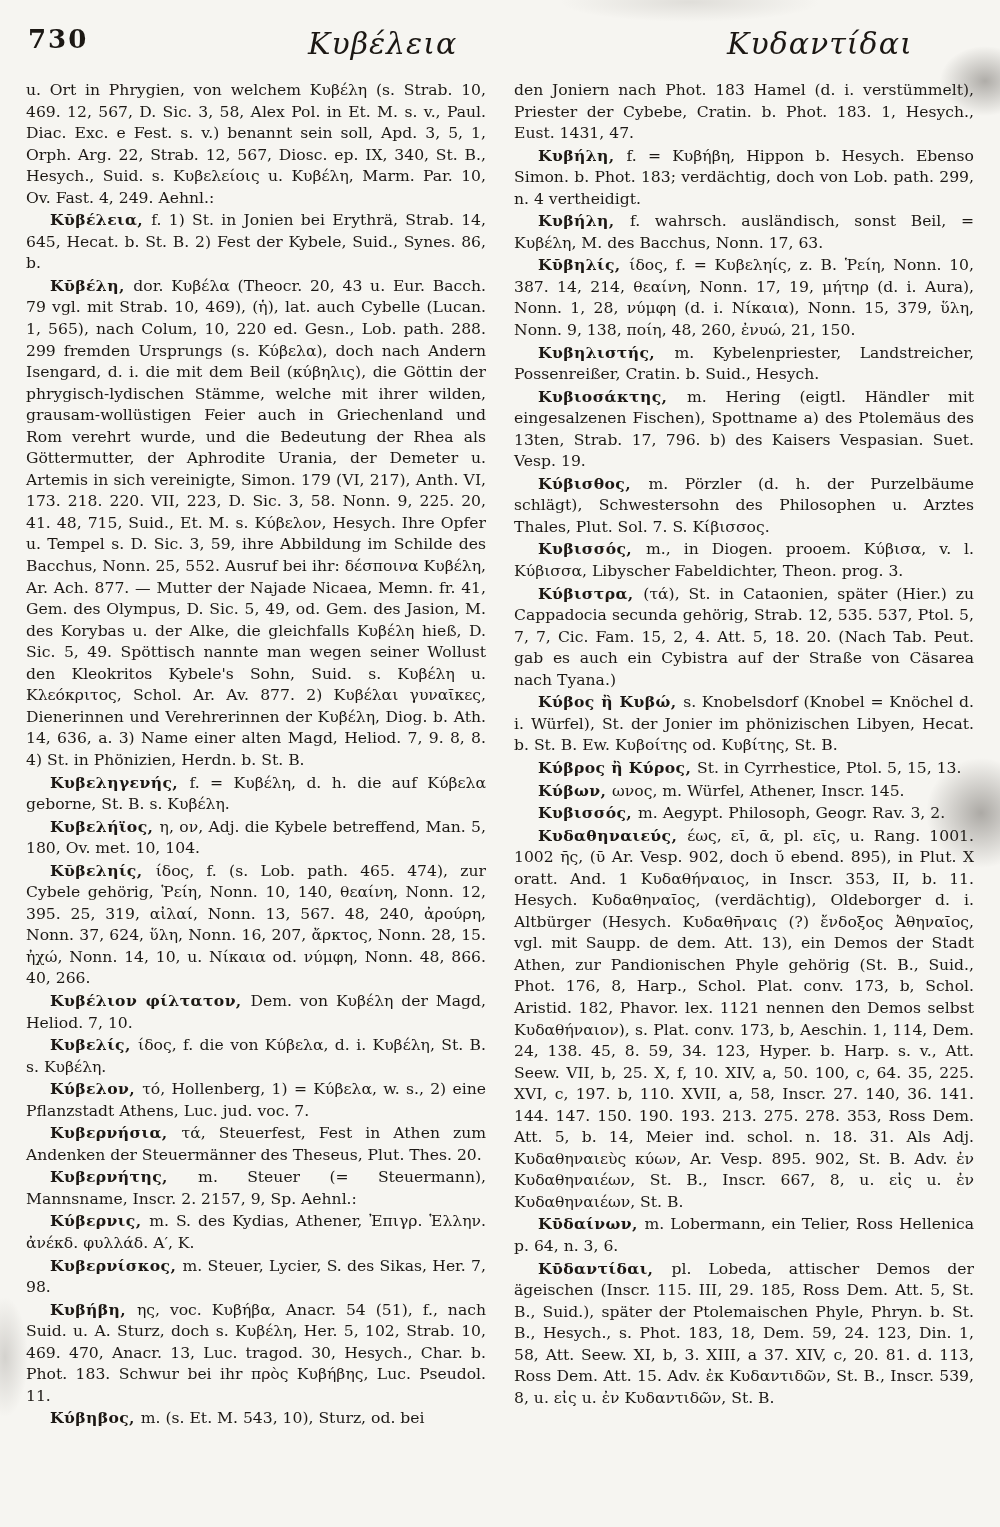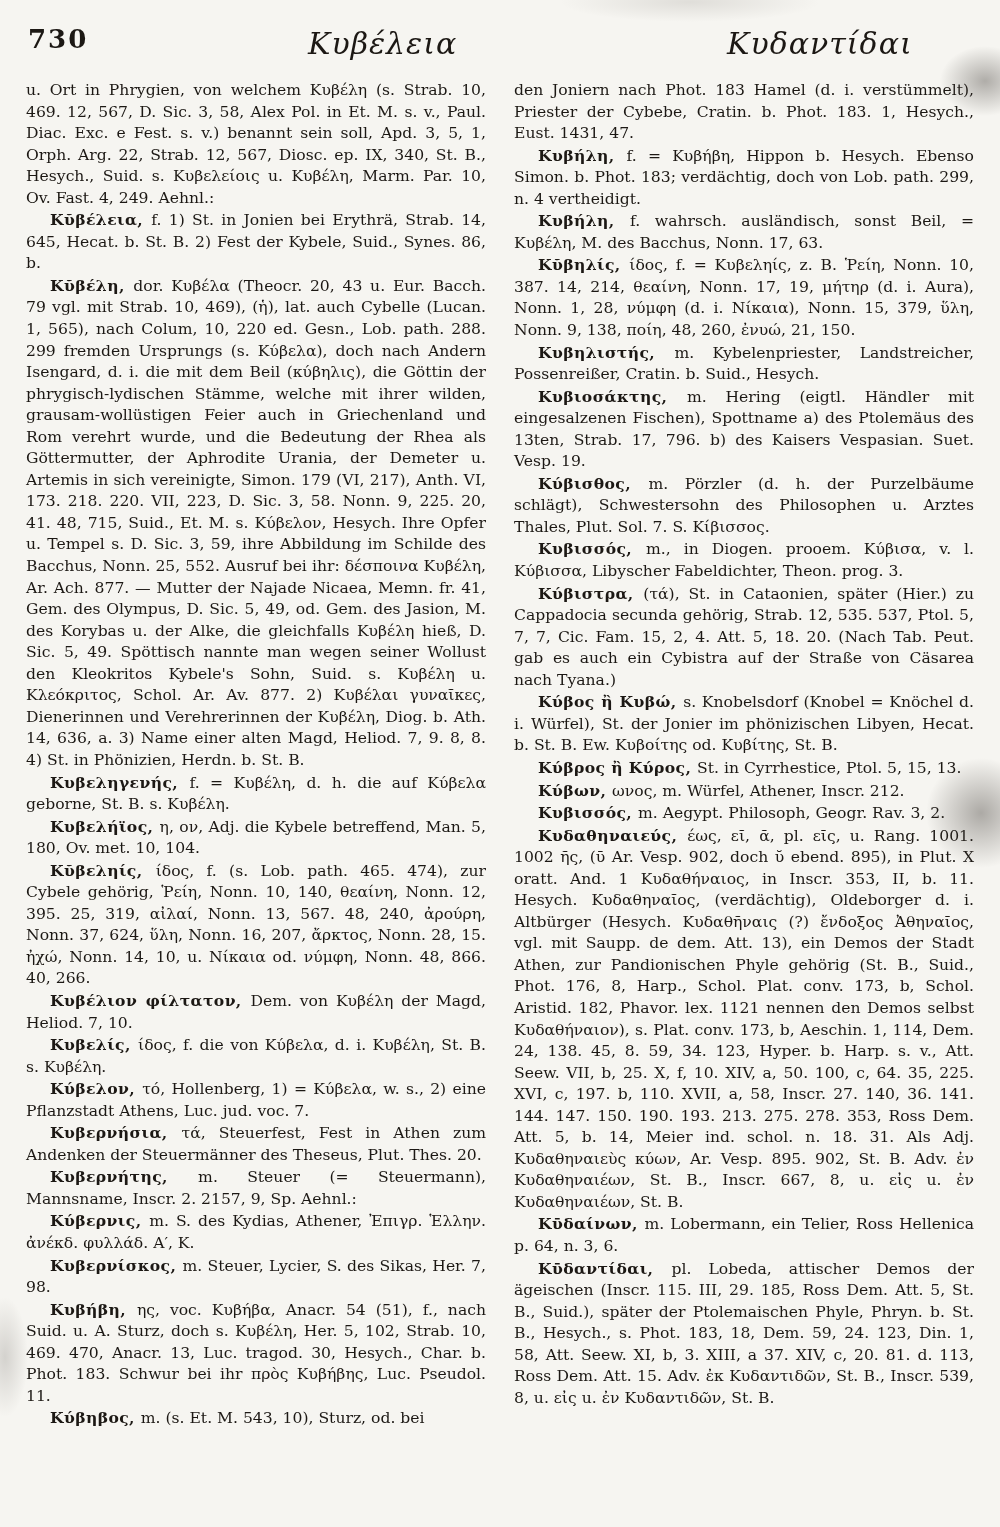--- a/index.html
+++ b/index.html
@@ -112,20 +112,20 @@
         <p class="entry"><span class="headword">Κυβήλη, </span><span>f. = Κυβήβη, Hippon b. Hesych. Ebenso Simon. b. Phot. 183; verdächtig, doch von Lob. path. 299, n. 4 vertheidigt.</span></p>
         <p class="entry"><span class="headword">Κυβήλη, </span><span>f. wahrsch. ausländisch, sonst Beil, = Κυβέλη, M. des Bacchus, Nonn. 17, 63.</span></p>
         <p class="entry"><span class="headword">Κῠβηλίς, </span><span>ίδος, f. = Κυβεληίς, z. B. Ῥείη, Nonn. 10, 387. 14, 214, θεαίνη, Nonn. 17, 19, μήτηρ (d. i. Aura), Nonn. 1, 28, νύμφη (d. i. Νίκαια), Nonn. 15, 379, ὕλη, Nonn. 9, 138, ποίη, 48, 260, ἐνυώ, 21, 150.</span></p>
         <p class="entry"><span class="headword">Κυβηλιστής, </span><span>m. Kybelenpriester, Landstreicher, Possenreißer, Cratin. b. Suid., Hesych.</span></p>
         <p class="entry"><span class="headword">Κυβιοσάκτης, </span><span>m. Hering (eigtl. Händler mit eingesalzenen Fischen), Spottname a) des Ptolemäus des 13ten, Strab. 17, 796. b) des Kaisers Vespasian. Suet. Vesp. 19.</span></p>
         <p class="entry"><span class="headword">Κύβισθος, </span><span>m. Pörzler (d. h. der Purzelbäume schlägt), Schwestersohn des Philosophen u. Arztes Thales, Plut. Sol. 7. S. Κίβισσος.</span></p>
         <p class="entry"><span class="headword">Κυβισσός, </span><span>m., in Diogen. prooem. Κύβισα, v. l. Κύβισσα, Libyscher Fabeldichter, Theon. prog. 3.</span></p>
         <p class="entry"><span class="headword">Κύβιστρα, </span><span>(τά), St. in Cataonien, später (Hier.) zu Cappadocia secunda gehörig, Strab. 12, 535. 537, Ptol. 5, 7, 7, Cic. Fam. 15, 2, 4. Att. 5, 18. 20. (Nach Tab. Peut. gab es auch ein Cybistra auf der Straße von Cäsarea nach Tyana.)</span></p>
         <p class="entry"><span class="headword">Κύβος ἢ Κυβώ, </span><span>s. Knobelsdorf (Knobel = Knöchel d. i. Würfel), St. der Jonier im phönizischen Libyen, Hecat. b. St. B. Ew. Κυβοίτης od. Κυβίτης, St. B.</span></p>
         <p class="entry"><span class="headword">Κύβρος ἢ Κύρος, </span><span>St. in Cyrrhestice, Ptol. 5, 15, 13.</span></p>
-        <p class="entry"><span class="headword">Κύβων, </span><span>ωνος, m. Würfel, Athener, Inscr. 212.</span></p>
+        <p class="entry"><span class="headword">Κύβων, </span><span>ωνος, m. Würfel, Athener, Inscr. 145.</span></p>
         <p class="entry"><span class="headword">Κυβισσός, </span><span>m. Aegypt. Philosoph, Geogr. Rav. 3, 2.</span></p>
         <p class="entry"><span class="headword">Κυδαθηναιεύς, </span><span>έως, εῖ, ᾶ, pl. εῖς, u. Rang. 1001. 1002 ῆς, (ῡ Ar. Vesp. 902, doch ῠ ebend. 895), in Plut. X oratt. And. 1 Κυδαθήναιος, in Inscr. 353, II, b. 11. Hesych. Κυδαθηναῖος, (verdächtig), Oldeborger d. i. Altbürger (Hesych. Κυδαθῆναις (?) ἔνδοξος Ἀθηναῖος, vgl. mit Saupp. de dem. Att. 13), ein Demos der Stadt Athen, zur Pandionischen Phyle gehörig (St. B., Suid., Phot. 176, 8, Harp., Schol. Plat. conv. 173, b, Schol. Aristid. 182, Phavor. lex. 1121 nennen den Demos selbst Κυδαθήναιον), s. Plat. conv. 173, b, Aeschin. 1, 114, Dem. 24, 138. 45, 8. 59, 34. 123, Hyper. b. Harp. s. v., Att. Seew. VII, b, 25. X, f, 10. XIV, a, 50. 100, c, 64. 35, 225. XVI, c, 197. b, 110. XVII, a, 58, Inscr. 27. 140, 36. 141. 144. 147. 150. 190. 193. 213. 275. 278. 353, Ross Dem. Att. 5, b. 14, Meier ind. schol. n. 18. 31. Als Adj. Κυδαθηναιεὺς κύων, Ar. Vesp. 895. 902, St. B. Adv. ἐν Κυδαθηναιέων, St. B., Inscr. 667, 8, u. εἰς u. ἐν Κυδαθηναιέων, St. B.</span></p>
         <p class="entry"><span class="headword">Κῡδαίνων, </span><span>m. Lobermann, ein Telier, Ross Hellenica p. 64, n. 3, 6.</span></p>
         <p class="entry"><span class="headword">Κῡδαντίδαι, </span><span>pl. Lobeda, attischer Demos der ägeischen (Inscr. 115. III, 29. 185, Ross Dem. Att. 5, St. B., Suid.), später der Ptolemaischen Phyle, Phryn. b. St. B., Hesych., s. Phot. 183, 18, Dem. 59, 24. 123, Din. 1, 58, Att. Seew. XI, b, 3. XIII, a 37. XIV, c, 20. 81. d. 113, Ross Dem. Att. 15. Adv. ἐκ Κυδαντιδῶν, St. B., Inscr. 539, 8, u. εἰς u. ἐν Κυδαντιδῶν, St. B.</span></p>
       </div>
   </div>
 </div>
 
 </body></html>

